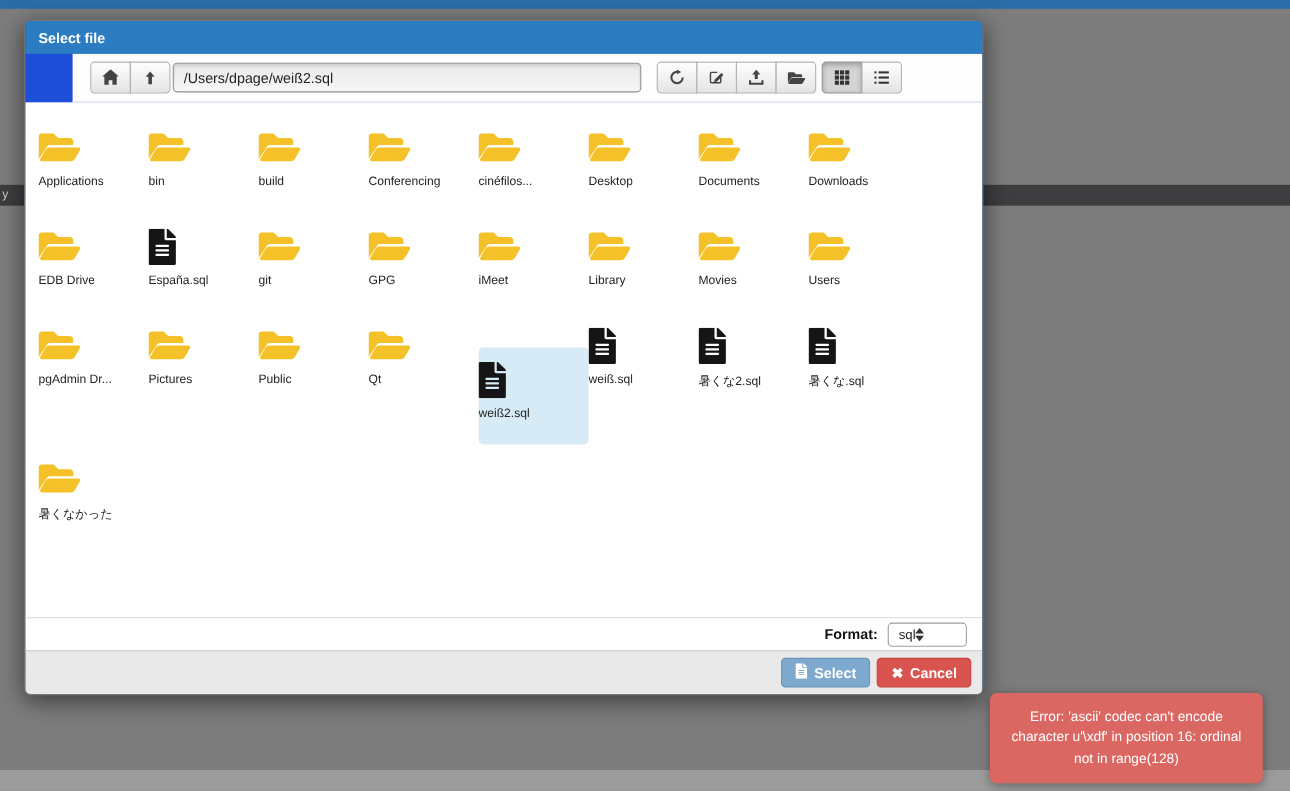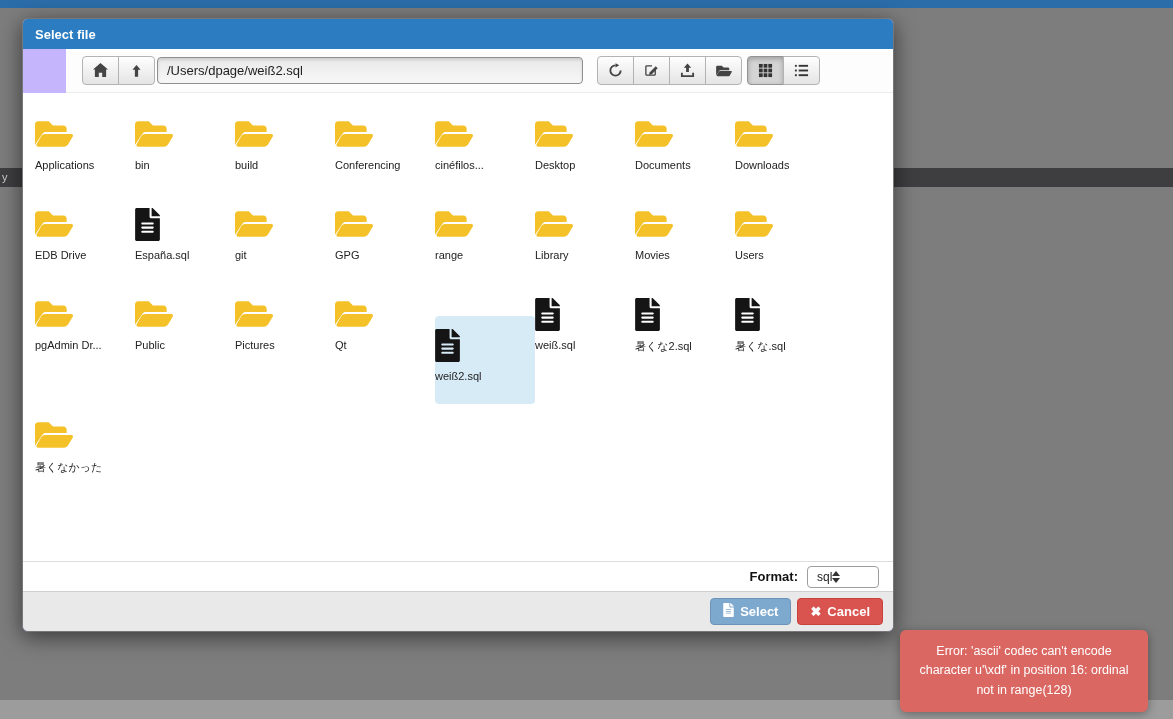--- a/index.html
+++ b/index.html
@@ -11,21 +11,21 @@
   }
   
   .bg-topbar { position:absolute; top:0; left:0; right:0; height:8px; background:#2a6da8; }
   .bg-band { position:absolute; top:168px; left:0; right:0; height:19px; background:#3e3e41;
              color:#cfcfcf; font-size:11px; line-height:19px; padding-left:2px; }
   .bg-bottom { position:absolute; bottom:0; left:0; right:0; height:19px; background:#9c9c9c; }
 
   
   .modal {
     position:absolute; left:22px; top:18px; width:872px; height:614px;
-    background:#c4b5fd; border:1px solid #777; border-radius:6px;
+    background:#1d4ed8; border:1px solid #777; border-radius:6px;
     box-shadow:0 5px 22px rgba(0,0,0,0.55);
     display:flex; flex-direction:column; overflow:hidden; z-index:5;
   }
   .modal-header {
     height:30px; flex:0 0 30px; background:#2b7cc0; color:#fff;
     font-weight:bold; font-size:13px; display:flex; align-items:center; padding:0 12px;
   }
   .toolbar {
     height:44px; flex:0 0 44px; display:flex; align-items:center;
     padding:0 16px; background:#fdfdfd; border-bottom:1px solid #ececec;margin-left:43px;
@@ -300,21 +300,21 @@
           </svg>
         </span>
         <span class="fi-label">GPG</span>
       </div>
       <div class="file-item">
         <span class="fi-icon">
           <svg width="38" height="34" viewBox="0 0 576 512">
             <path fill="#f4c228" d="M572.694 292.093L500.27 416.248A63.997 63.997 0 0 1 444.989 448H45.025c-18.523 0-30.064-20.093-20.731-36.093l72.424-124.155A64 64 0 0 1 152 256h399.964c18.523 0 30.064 20.093 20.73 36.093zM152 224h328v-48c0-26.51-21.49-48-48-48H272l-64-64H48C21.49 64 0 85.49 0 106.51V416c0 1.247.084 2.473.246 3.675L109.197 256A63.962 63.962 0 0 1 152 224z"></path>
           </svg>
         </span>
-        <span class="fi-label">range</span>
+        <span class="fi-label">iMeet</span>
       </div>
       <div class="file-item">
         <span class="fi-icon">
           <svg width="38" height="34" viewBox="0 0 576 512">
             <path fill="#f4c228" d="M572.694 292.093L500.27 416.248A63.997 63.997 0 0 1 444.989 448H45.025c-18.523 0-30.064-20.093-20.731-36.093l72.424-124.155A64 64 0 0 1 152 256h399.964c18.523 0 30.064 20.093 20.73 36.093zM152 224h328v-48c0-26.51-21.49-48-48-48H272l-64-64H48C21.49 64 0 85.49 0 106.51V416c0 1.247.084 2.473.246 3.675L109.197 256A63.962 63.962 0 0 1 152 224z"></path>
           </svg>
         </span>
         <span class="fi-label">Library</span>
       </div>
       <div class="file-item">
@@ -340,29 +340,29 @@
           </svg>
         </span>
         <span class="fi-label">pgAdmin Dr...</span>
       </div>
       <div class="file-item">
         <span class="fi-icon">
           <svg width="38" height="34" viewBox="0 0 576 512">
             <path fill="#f4c228" d="M572.694 292.093L500.27 416.248A63.997 63.997 0 0 1 444.989 448H45.025c-18.523 0-30.064-20.093-20.731-36.093l72.424-124.155A64 64 0 0 1 152 256h399.964c18.523 0 30.064 20.093 20.73 36.093zM152 224h328v-48c0-26.51-21.49-48-48-48H272l-64-64H48C21.49 64 0 85.49 0 106.51V416c0 1.247.084 2.473.246 3.675L109.197 256A63.962 63.962 0 0 1 152 224z"></path>
           </svg>
         </span>
+        <span class="fi-label">Pictures</span>
+      </div>
+      <div class="file-item">
+        <span class="fi-icon">
+          <svg width="38" height="34" viewBox="0 0 576 512">
+            <path fill="#f4c228" d="M572.694 292.093L500.27 416.248A63.997 63.997 0 0 1 444.989 448H45.025c-18.523 0-30.064-20.093-20.731-36.093l72.424-124.155A64 64 0 0 1 152 256h399.964c18.523 0 30.064 20.093 20.73 36.093zM152 224h328v-48c0-26.51-21.49-48-48-48H272l-64-64H48C21.49 64 0 85.49 0 106.51V416c0 1.247.084 2.473.246 3.675L109.197 256A63.962 63.962 0 0 1 152 224z"></path>
+          </svg>
+        </span>
         <span class="fi-label">Public</span>
-      </div>
-      <div class="file-item">
-        <span class="fi-icon">
-          <svg width="38" height="34" viewBox="0 0 576 512">
-            <path fill="#f4c228" d="M572.694 292.093L500.27 416.248A63.997 63.997 0 0 1 444.989 448H45.025c-18.523 0-30.064-20.093-20.731-36.093l72.424-124.155A64 64 0 0 1 152 256h399.964c18.523 0 30.064 20.093 20.73 36.093zM152 224h328v-48c0-26.51-21.49-48-48-48H272l-64-64H48C21.49 64 0 85.49 0 106.51V416c0 1.247.084 2.473.246 3.675L109.197 256A63.962 63.962 0 0 1 152 224z"></path>
-          </svg>
-        </span>
-        <span class="fi-label">Pictures</span>
       </div>
       <div class="file-item">
         <span class="fi-icon">
           <svg width="38" height="34" viewBox="0 0 576 512">
             <path fill="#f4c228" d="M572.694 292.093L500.27 416.248A63.997 63.997 0 0 1 444.989 448H45.025c-18.523 0-30.064-20.093-20.731-36.093l72.424-124.155A64 64 0 0 1 152 256h399.964c18.523 0 30.064 20.093 20.73 36.093zM152 224h328v-48c0-26.51-21.49-48-48-48H272l-64-64H48C21.49 64 0 85.49 0 106.51V416c0 1.247.084 2.473.246 3.675L109.197 256A63.962 63.962 0 0 1 152 224z"></path>
           </svg>
         </span>
         <span class="fi-label">Qt</span>
       </div>
       <div class="file-item selected">

